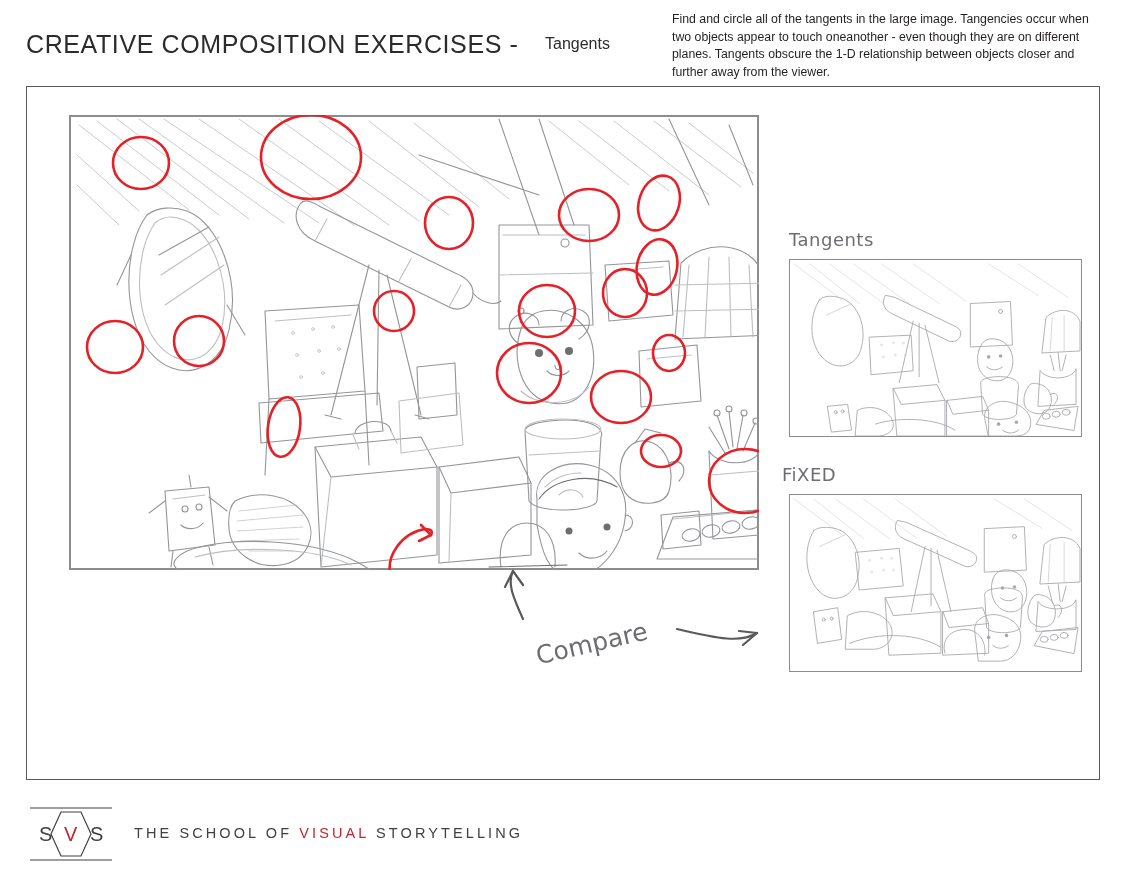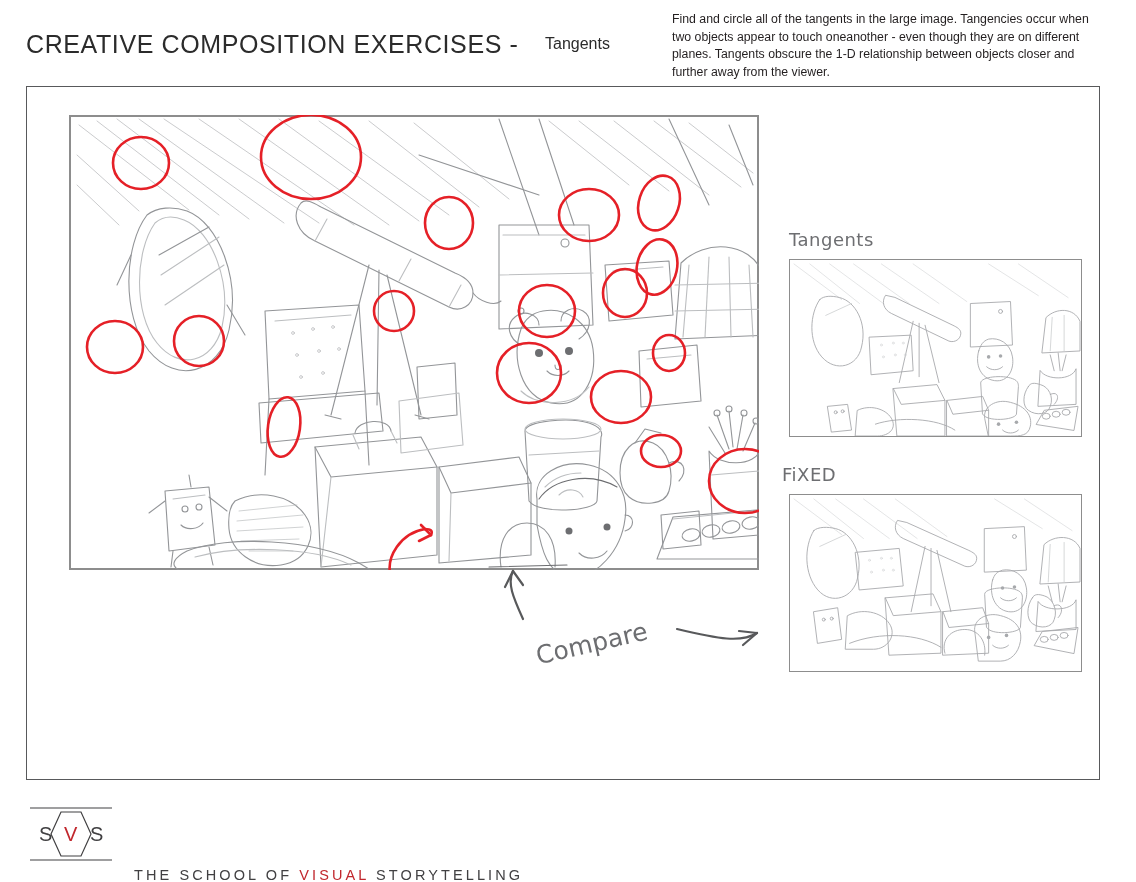--- a/index.html
+++ b/index.html
@@ -145,21 +145,20 @@
     height: 56px;
   }
   #footer-text {
     position: absolute;
     left: 134px;
     top: 25px;
     font-size: 14.5px;
     letter-spacing: 3.1px;
     color: #414042;
     white-space: nowrap;
-    margin-top: 42px;
   }
   #footer-text .accent { color: #c1272d; }
 </style>
 </head>
 <body>
 
 <div id="header">
   <div id="title">CREATIVE COMPOSITION EXERCISES -</div>
   <div id="subtitle">Tangents</div>
   <div id="instructions">Find and circle all of the tangents in the large image. Tangencies occur when two objects appear to touch oneanother - even though they are on different planes. Tangents obscure the 1-D relationship between objects closer and further away from the viewer.</div>

